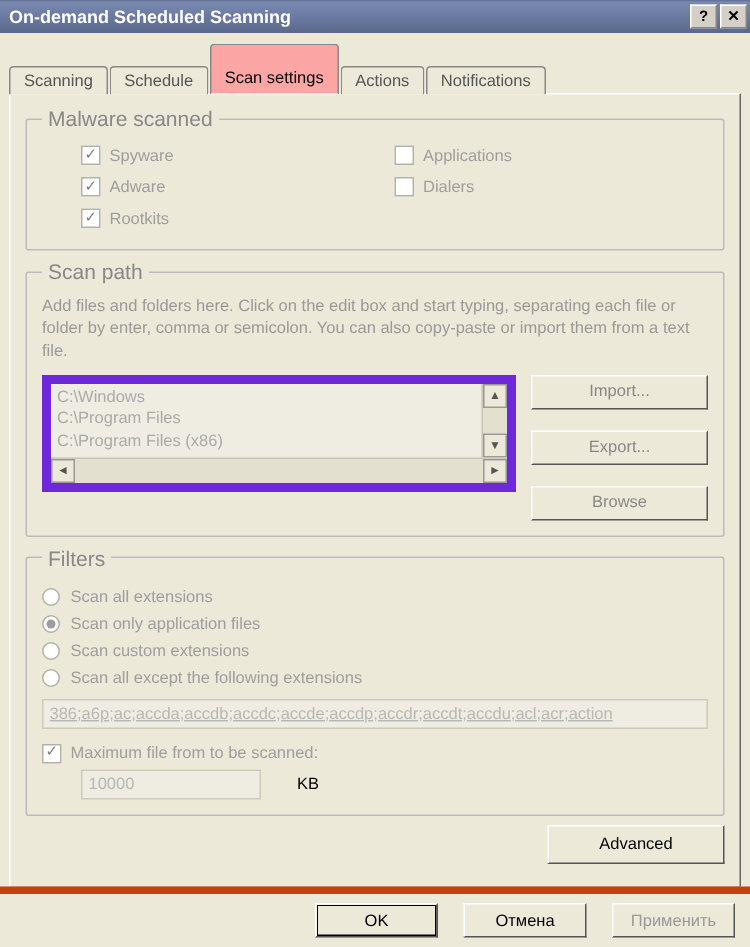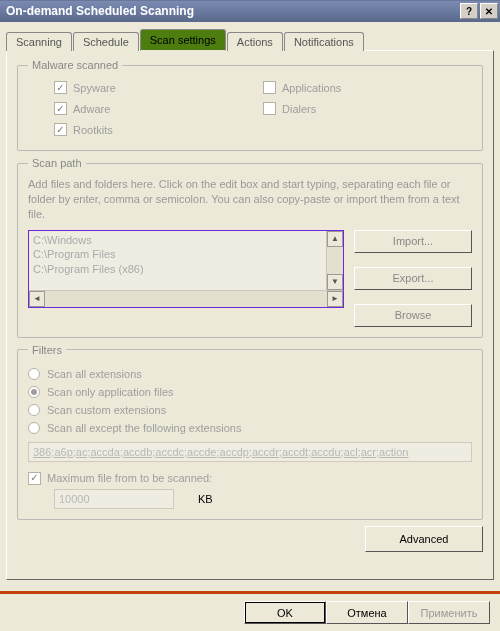--- a/index.html
+++ b/index.html
@@ -57,26 +57,26 @@
     border-bottom: none;
     background: #ece9d8;
     margin-right: 1px;
     border-radius: 3px 3px 0 0;
     cursor: pointer;
     color: #555;
     position: relative;
     top: 1px;
   }
   .tab.active {
-    background: #4d7c0f;
+    background: #fca5a5;
     color: #000;
     border-bottom: 1px solid #ece9d8;
     top: 1px;
     z-index: 3;
-    padding-top: 4px;
+    padding-top: 16px;
     padding-bottom: 4px;
   }
   .tab-panel {
     border: 1px solid #888;
     border-top-color: #fff;
     border-left-color: #fff;
     border-right-color: #666;
     border-bottom-color: #666;
     height: 530px;
     padding: 8px 10px;
@@ -85,21 +85,21 @@
   }
   fieldset {
     border: 1px solid #bbb;
     border-radius: 2px;
     margin: 0 0 6px 0;
     padding: 6px 10px 10px 10px;
   }
   legend {
     padding: 0 4px;
     color: #888;
-    font-size: 11px;
+    font-size: 14px;
   }
   .chkrow {
     display: flex;
     align-items: center;
     margin: 4px 0;
     color: #9e9e9e;
   }
   .chk {
     width: 13px; height: 13px;
     border: 1px solid #b5b2a5;
@@ -114,21 +114,21 @@
   .chk.checked::after { content: "✓"; line-height: 10px; }
   .subgrid {
     display: grid;
     grid-template-columns: 1fr 1fr;
     margin-left: 26px;
   }
   .scanpath-text { color: #999; margin: 2px 0 8px 0; line-height: 1.35; }
   .path-row { display: flex; gap: 10px; }
   .path-list {
     flex: 1;
-    border: 1px solid #6d28d9;
+    border: 6px solid #6d28d9;
     background: #efede1;
     height: 78px;
     position: relative;
     overflow: hidden;
   }
   .path-list-inner {
     position: absolute;
     left: 0; top: 0; right: 17px; bottom: 17px;
     padding: 2px 4px;
     color: #aaa;
@@ -229,27 +229,27 @@
     border-bottom-color: #555;
     background: #ece9d8;
     display:flex; align-items:center; justify-content:center;
     cursor: pointer;
     color: #000;
   }
   .footer {
     position: absolute;
     left: 0; right: 0; bottom: 0;
     height: 40px;
-    border-top: 3px solid #c2410c;
+    border-top: 5px solid #c2410c;
     background: #ece9d8;
     display: flex;
     justify-content: flex-end;
     align-items: center;
     padding: 0 10px;
-    gap: 0;
+    gap: 17px;
   }
   .fbtn {
     width: 82px; height: 23px;
     border: 1px solid #888;
     border-top-color: #fff;
     border-left-color: #fff;
     border-right-color: #555;
     border-bottom-color: #555;
     background: #ece9d8;
     display:flex; align-items:center; justify-content:center;

